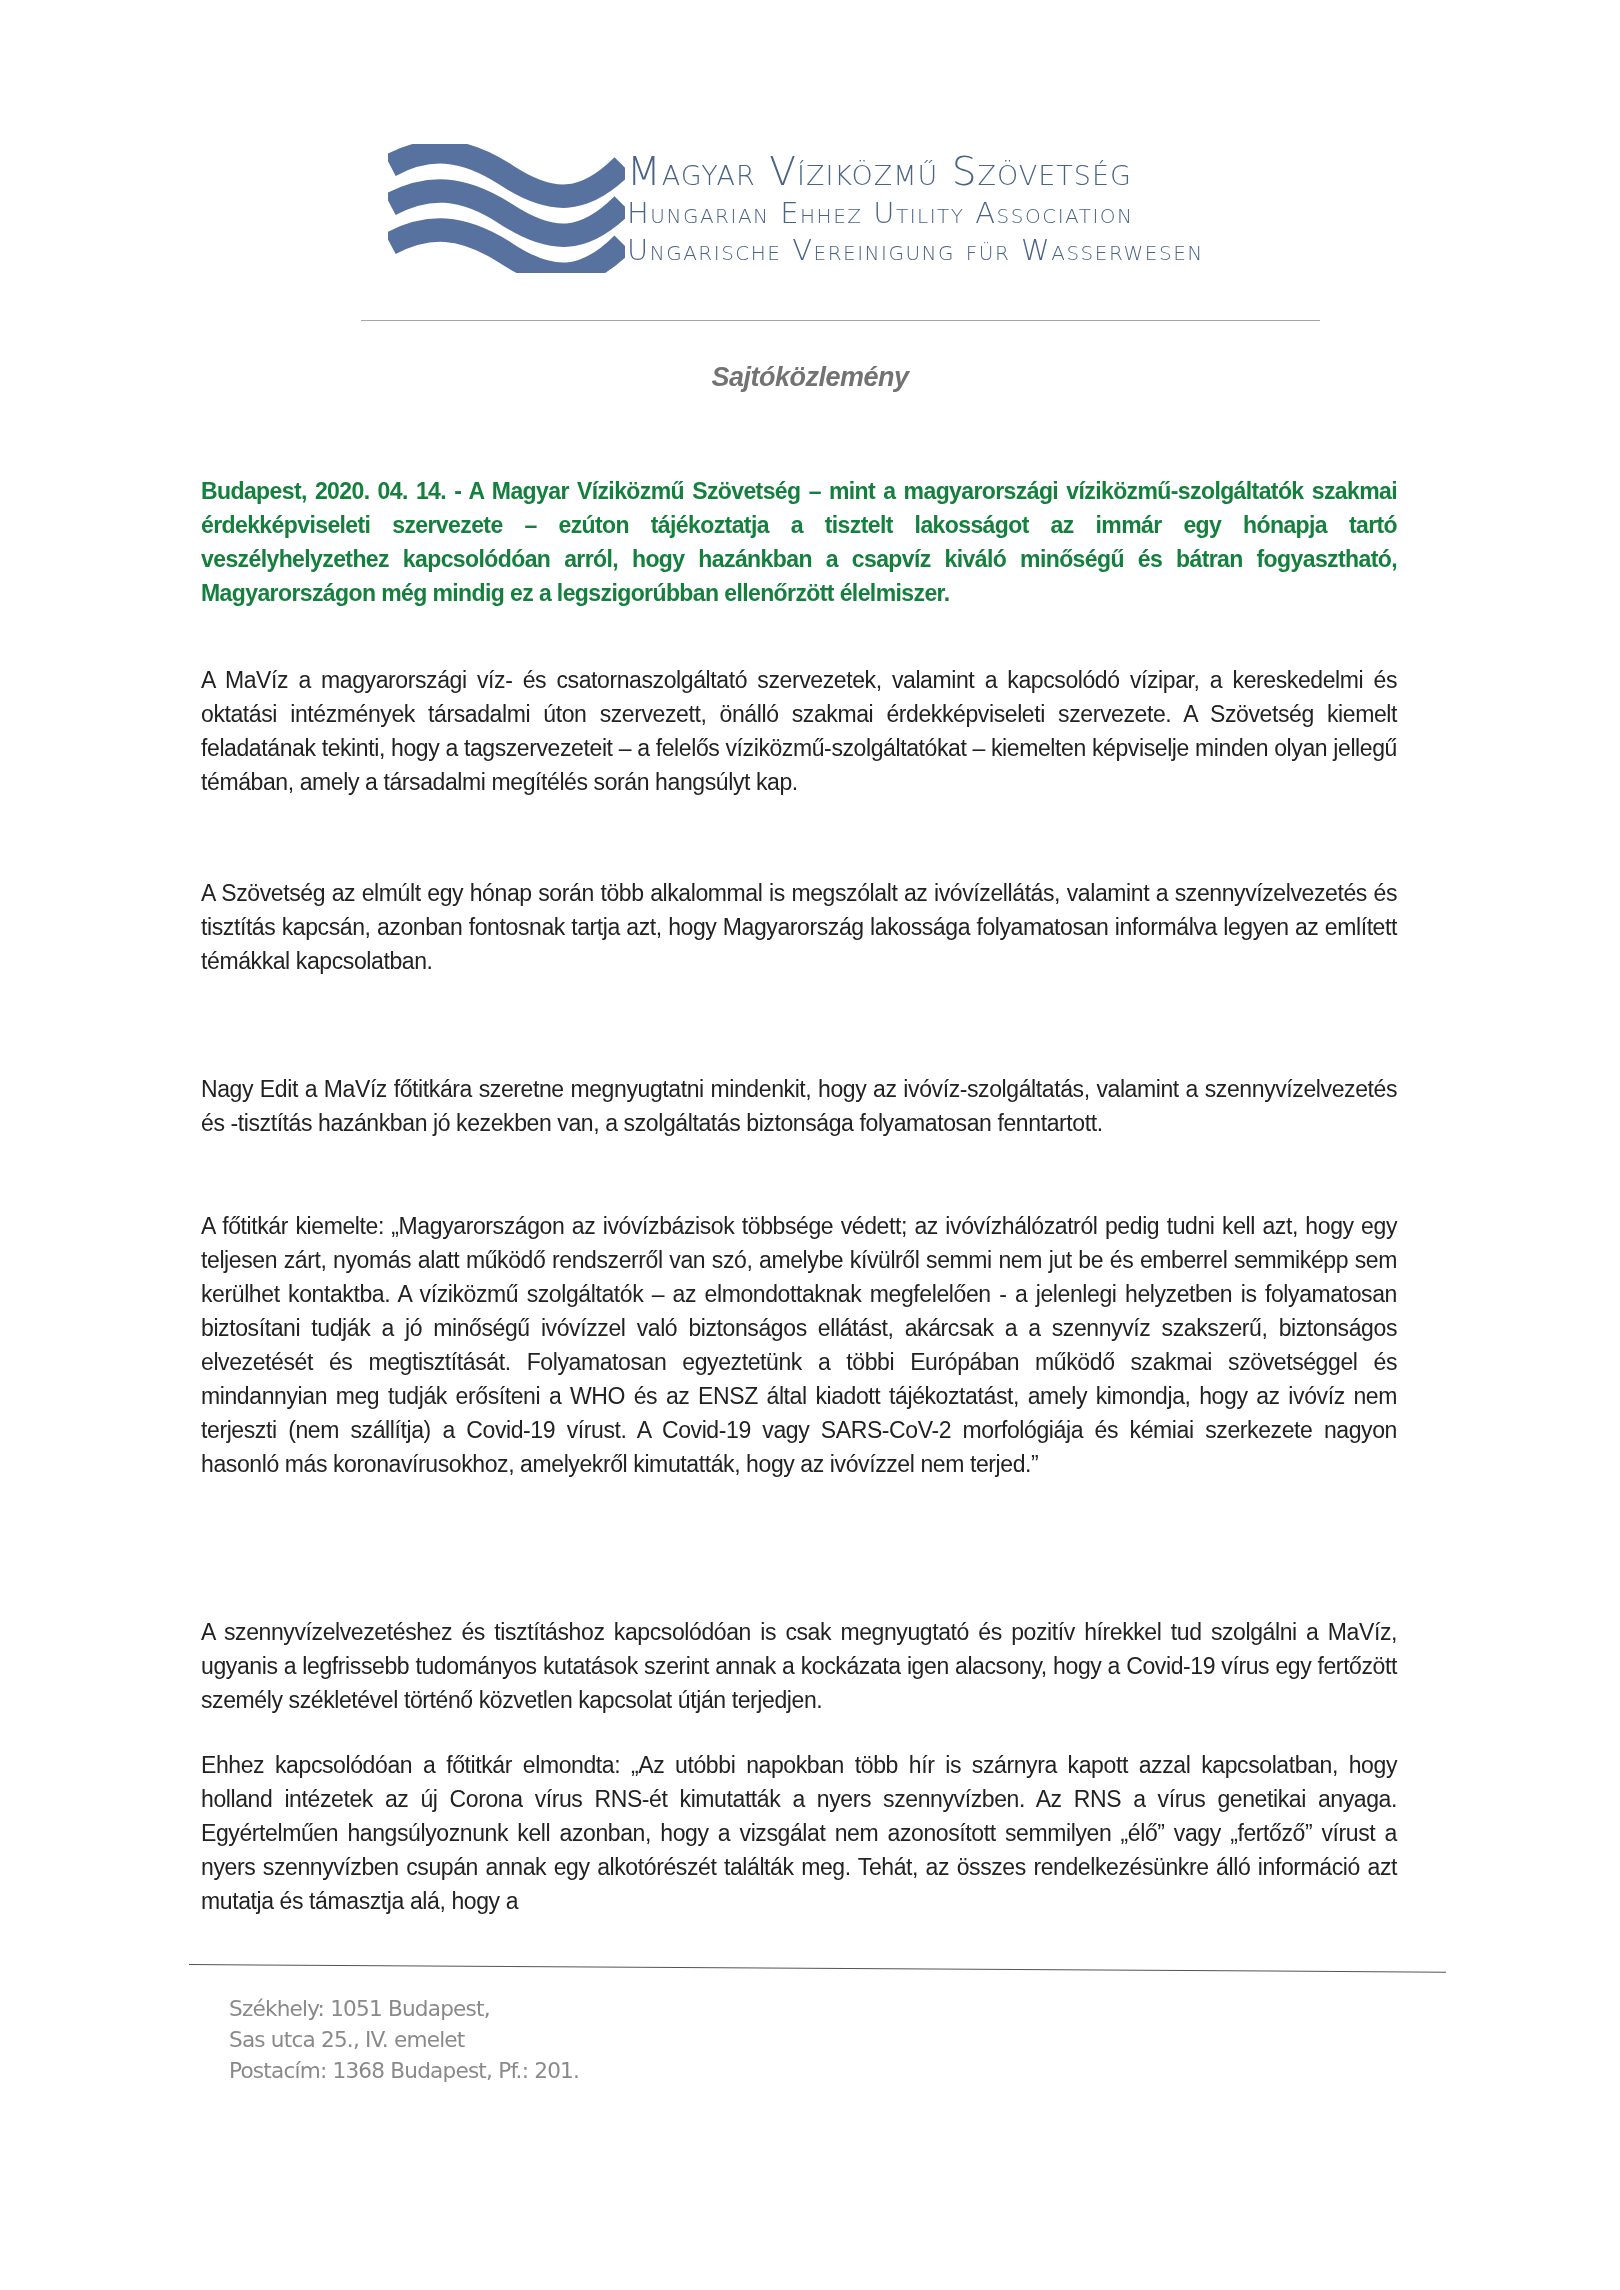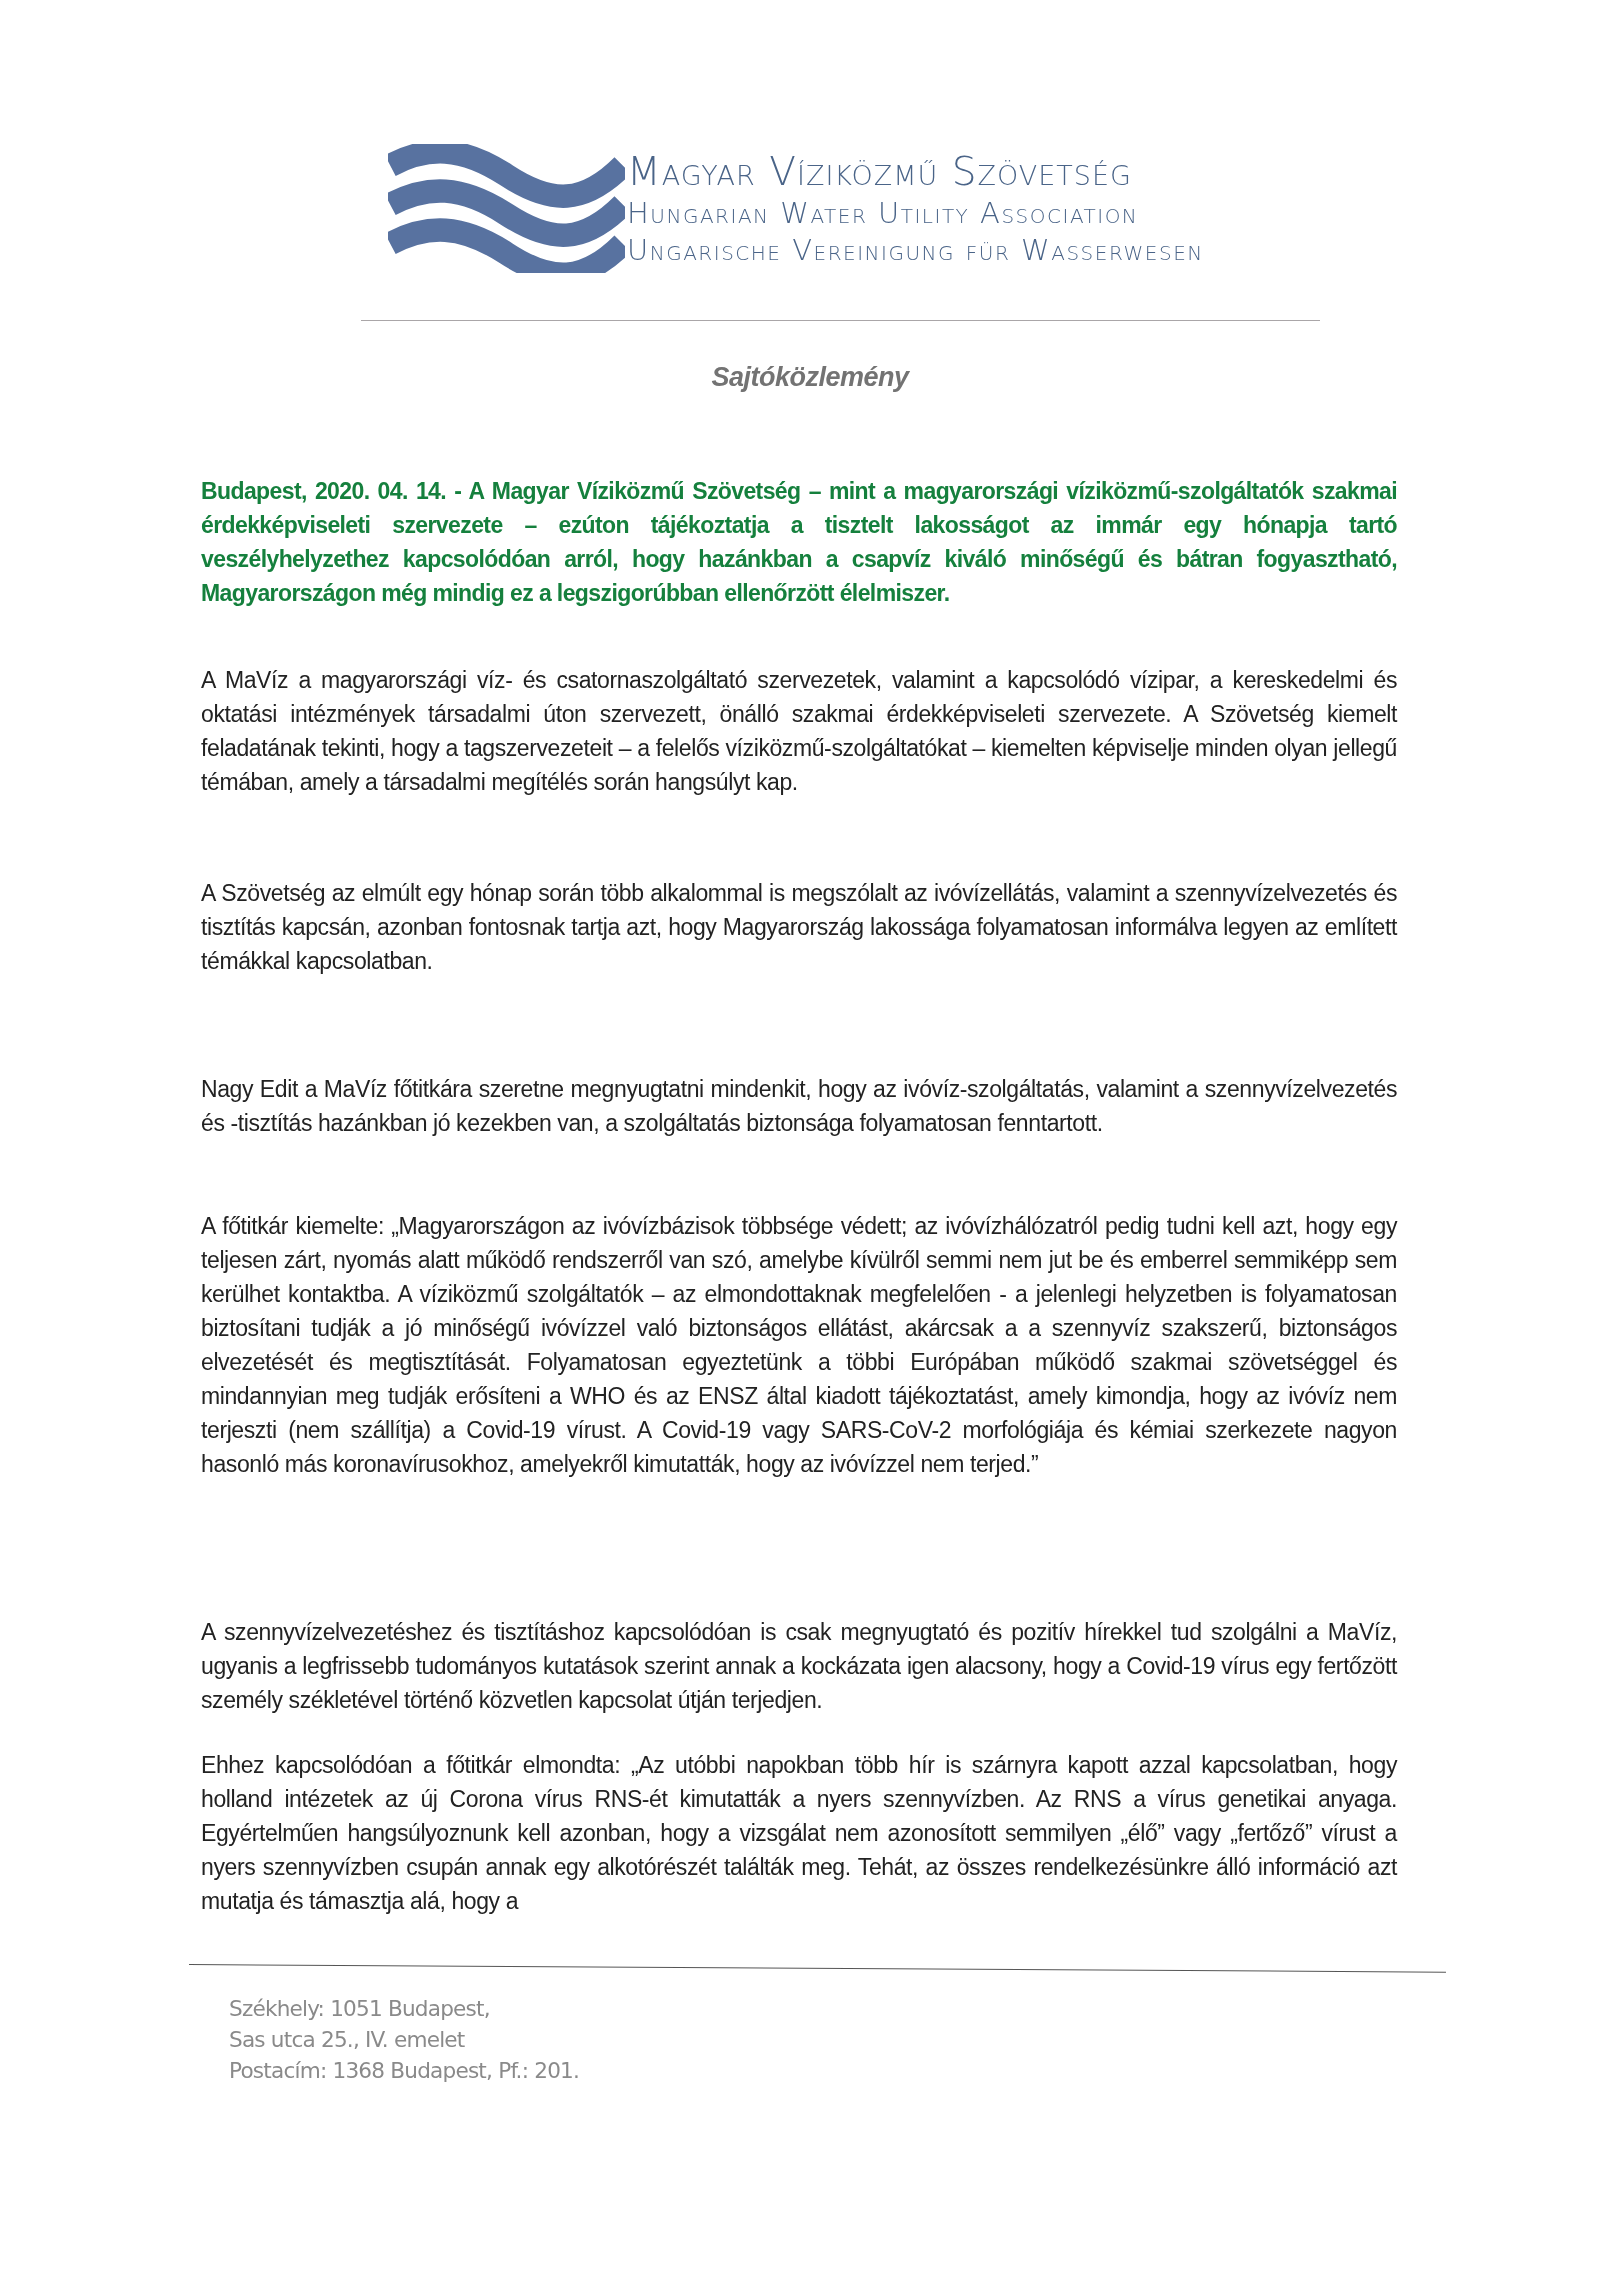--- a/index.html
+++ b/index.html
@@ -48,21 +48,21 @@
     <svg width="237" height="129" viewBox="0 0 242 132" xmlns="http://www.w3.org/2000/svg">
       <g fill="none" stroke="#5872a0" stroke-width="24" stroke-linecap="butt">
         <path d="M2 22 C 40 2, 75 2, 121 32 C 167 62, 200 62, 240 22"></path>
         <path d="M2 62 C 40 42, 75 42, 121 72 C 167 102, 200 102, 240 62"></path>
         <path d="M2 102 C 40 82, 75 82, 121 112 C 167 142, 200 142, 240 102"></path>
       </g>
     </svg>
   </div>
   <div class="logo-text">
     <div class="logo-line1">Magyar Víziközmű Szövetség</div>
-    <div class="logo-line2">Hungarian Water Utility Association</div>
+    <div class="logo-line2">Hungarian Ehhez Utility Association</div>
     <div class="logo-line3">Ungarische Vereinigung für Wasserwesen</div>
   </div>
   <div class="header-rule"></div>
 
   <div class="doc-title">Sajtóközlemény</div>
 
   <div class="body p-bold" id="p1">
     <p>Budapest, 2020. 04. 14. - A Magyar Víziközmű Szövetség – mint a magyarországi víziközmű-szolgáltatók szakmai érdekképviseleti szervezete – ezúton tájékoztatja a tisztelt lakosságot az immár egy hónapja tartó veszélyhelyzethez kapcsolódóan arról, hogy hazánkban a csapvíz kiváló minőségű és bátran fogyasztható, Magyarországon még mindig ez a legszigorúbban ellenőrzött élelmiszer.</p>
   </div>
   <div class="body" id="p2">

